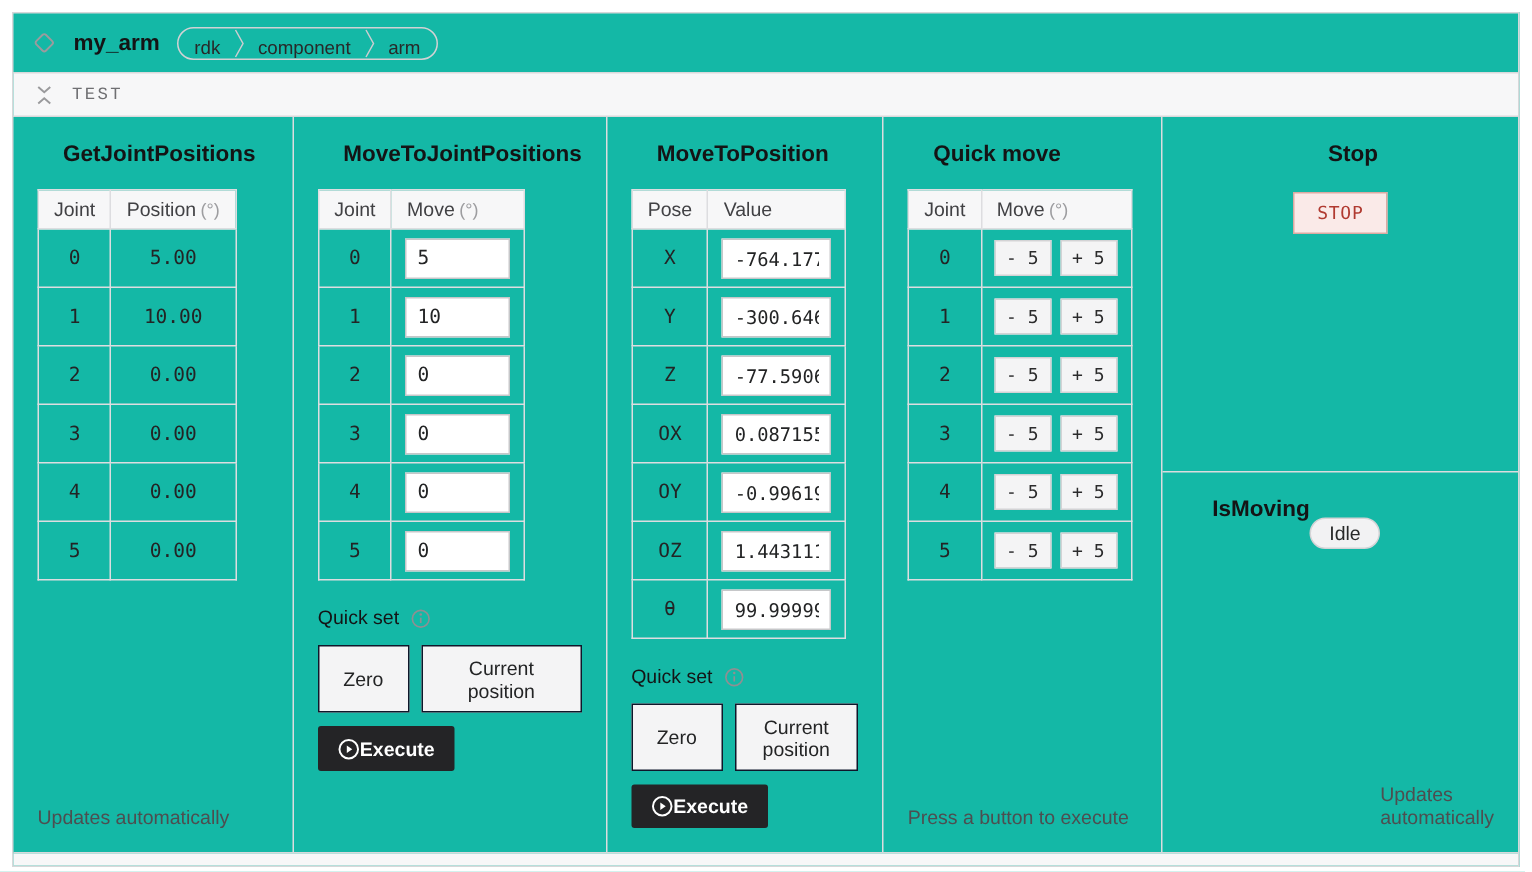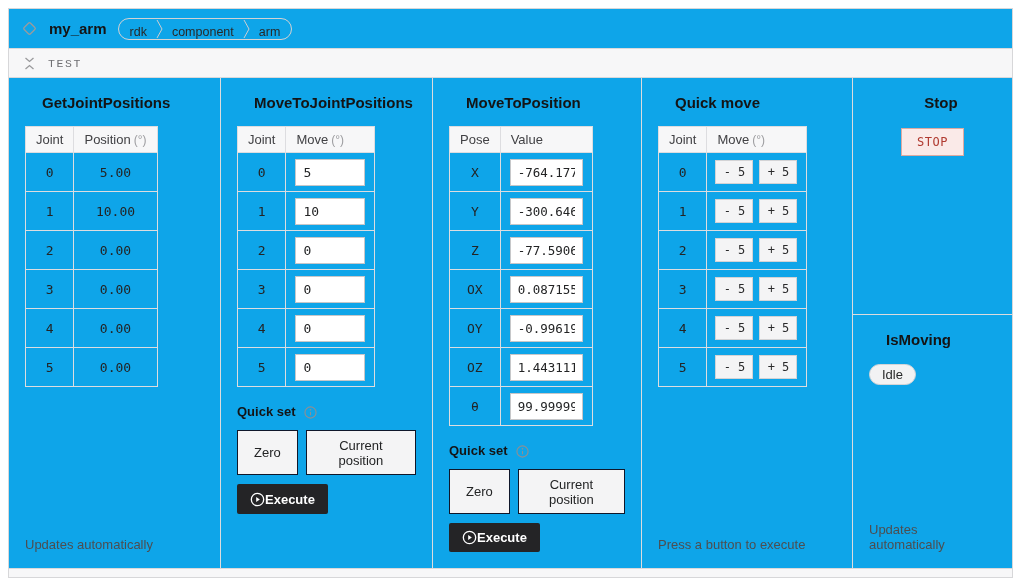--- a/index.html
+++ b/index.html
@@ -1,18 +1,18 @@
 <!DOCTYPE html>
 <html><head>
 <meta charset="utf-8">
 <style>
   * { box-sizing: border-box; }
   html,body { margin:0; padding:0; background:#fff; font-family:"Liberation Sans", sans-serif; }
   .page { width:1021px; height:581px; overflow:hidden; background:#fff; }
-  .card { margin:8px 8px 0 8px; width:1005px; border:1px solid #d7d7d9; background:#0ea5e9; }
+  .card { margin:8px 8px 0 8px; width:1005px; border:1px solid #d7d7d9; background:#14b8a6; }
 
   
   .card-header { height:39px; display:flex; align-items:center; padding:0 12px; gap:11px; }
   .title { font-weight:bold; font-size:15px; color:#141415; }
   .breadcrumb { display:inline-flex; align-items:flex-end; gap:9px; height:22px; padding:0 11px; border:1px solid #d2d2d4; border-radius:11px; }
   .crumb { font-size:12.5px; color:#282929; }
   .crumb-sep { display:flex; align-items:center; }
 
   
   .section-bar { height:30px; background:#f7f7f8; border-top:1px solid #d9d9db; border-bottom:1px solid #d9d9db; display:flex; align-items:center; gap:13px; padding:0 15px; cursor:pointer; }
@@ -35,33 +35,33 @@
   .w-val2  { width:89px; }
   .w-val4  { width:100px; }
   .mono-center { font-family:"DejaVu Sans Mono", monospace; font-size:13px; color:#232425; text-align:center; }
   .input-cell { padding:0 9px; }
   .cell-input { width:70px; height:27px; border:1px solid #c6c7c9; background:#fff; padding:0 7px; font-family:"DejaVu Sans Mono", monospace; font-size:13px; color:#232425; }
   .cell-input.wide { width:73px; font-size:12.5px; }
   .btn-cell { padding:0 0 0 8px; }
   .qm-btn { min-width:38px; height:24px; background:#f4f4f5; border:1px solid #d3d3d5; font-family:"DejaVu Sans Mono", monospace; font-size:12px; color:#2b2b2c; padding:0 7px; margin-right:6px; cursor:pointer; }
 
   
-  .quick-set { display:flex; align-items:center; gap:8px; margin-top:17px; font-size:13px; font-weight:bold; color:#141415; line-height:16px; }
+  .quick-set { display:flex; align-items:center; gap:8px; margin-top:17px; font-size:13px; font-weight:normal; color:#141415; line-height:16px; }
   .qs-row { display:flex; gap:8px; margin-top:10px; }
   .qs-btn { height:45px; padding:0 16px; background:#f4f4f5; border:1px solid #0f172a; font-family:"Liberation Sans", sans-serif; font-size:13px; color:#232425; cursor:pointer; }
 
   
   .execute-btn { margin-top:9px; height:30px; display:inline-flex; align-items:center; gap:0; padding:0 13px; background:#242426; color:#fff; border:none; border-radius:2px; font-family:"Liberation Sans", sans-serif; font-weight:bold; font-size:13px; cursor:pointer; }
 
   .footer-note { margin-top:auto; font-size:13px; color:#4d4e50; }
 
   
   .stop-section { height:237px; padding:15px 16px 16px; border-bottom:1px solid #dcdcde; display:flex; flex-direction:column; align-items:center; }
   .stop-btn { margin-top:16px; height:28px; padding:0 15px; background:#faeae8; border:1px solid #dcaaa2; color:#b03a30; font-family:"DejaVu Sans Mono", monospace; font-size:12px; letter-spacing:0.5px; cursor:pointer; }
-  .ismoving-section { flex:1; padding:15px 16px 16px; display:flex; flex-direction:column; align-items:flex-start; }
+  .ismoving-section { flex:1; padding:15px 16px 16px; display:flex; flex-direction:row; align-items:flex-start; }
   .status-badge { margin-top:15px; display:inline-block; background:#f2f2f3; border:1px solid #d4d4d6; border-radius:999px; padding:2px 12px; font-size:13px; color:#282929; line-height:15px; }
 
   .next-bar { height:8px; background:#f7f7f8; }
 </style>
 </head>
 <body>
 
 <div class="page">
 <div class="card">
 

